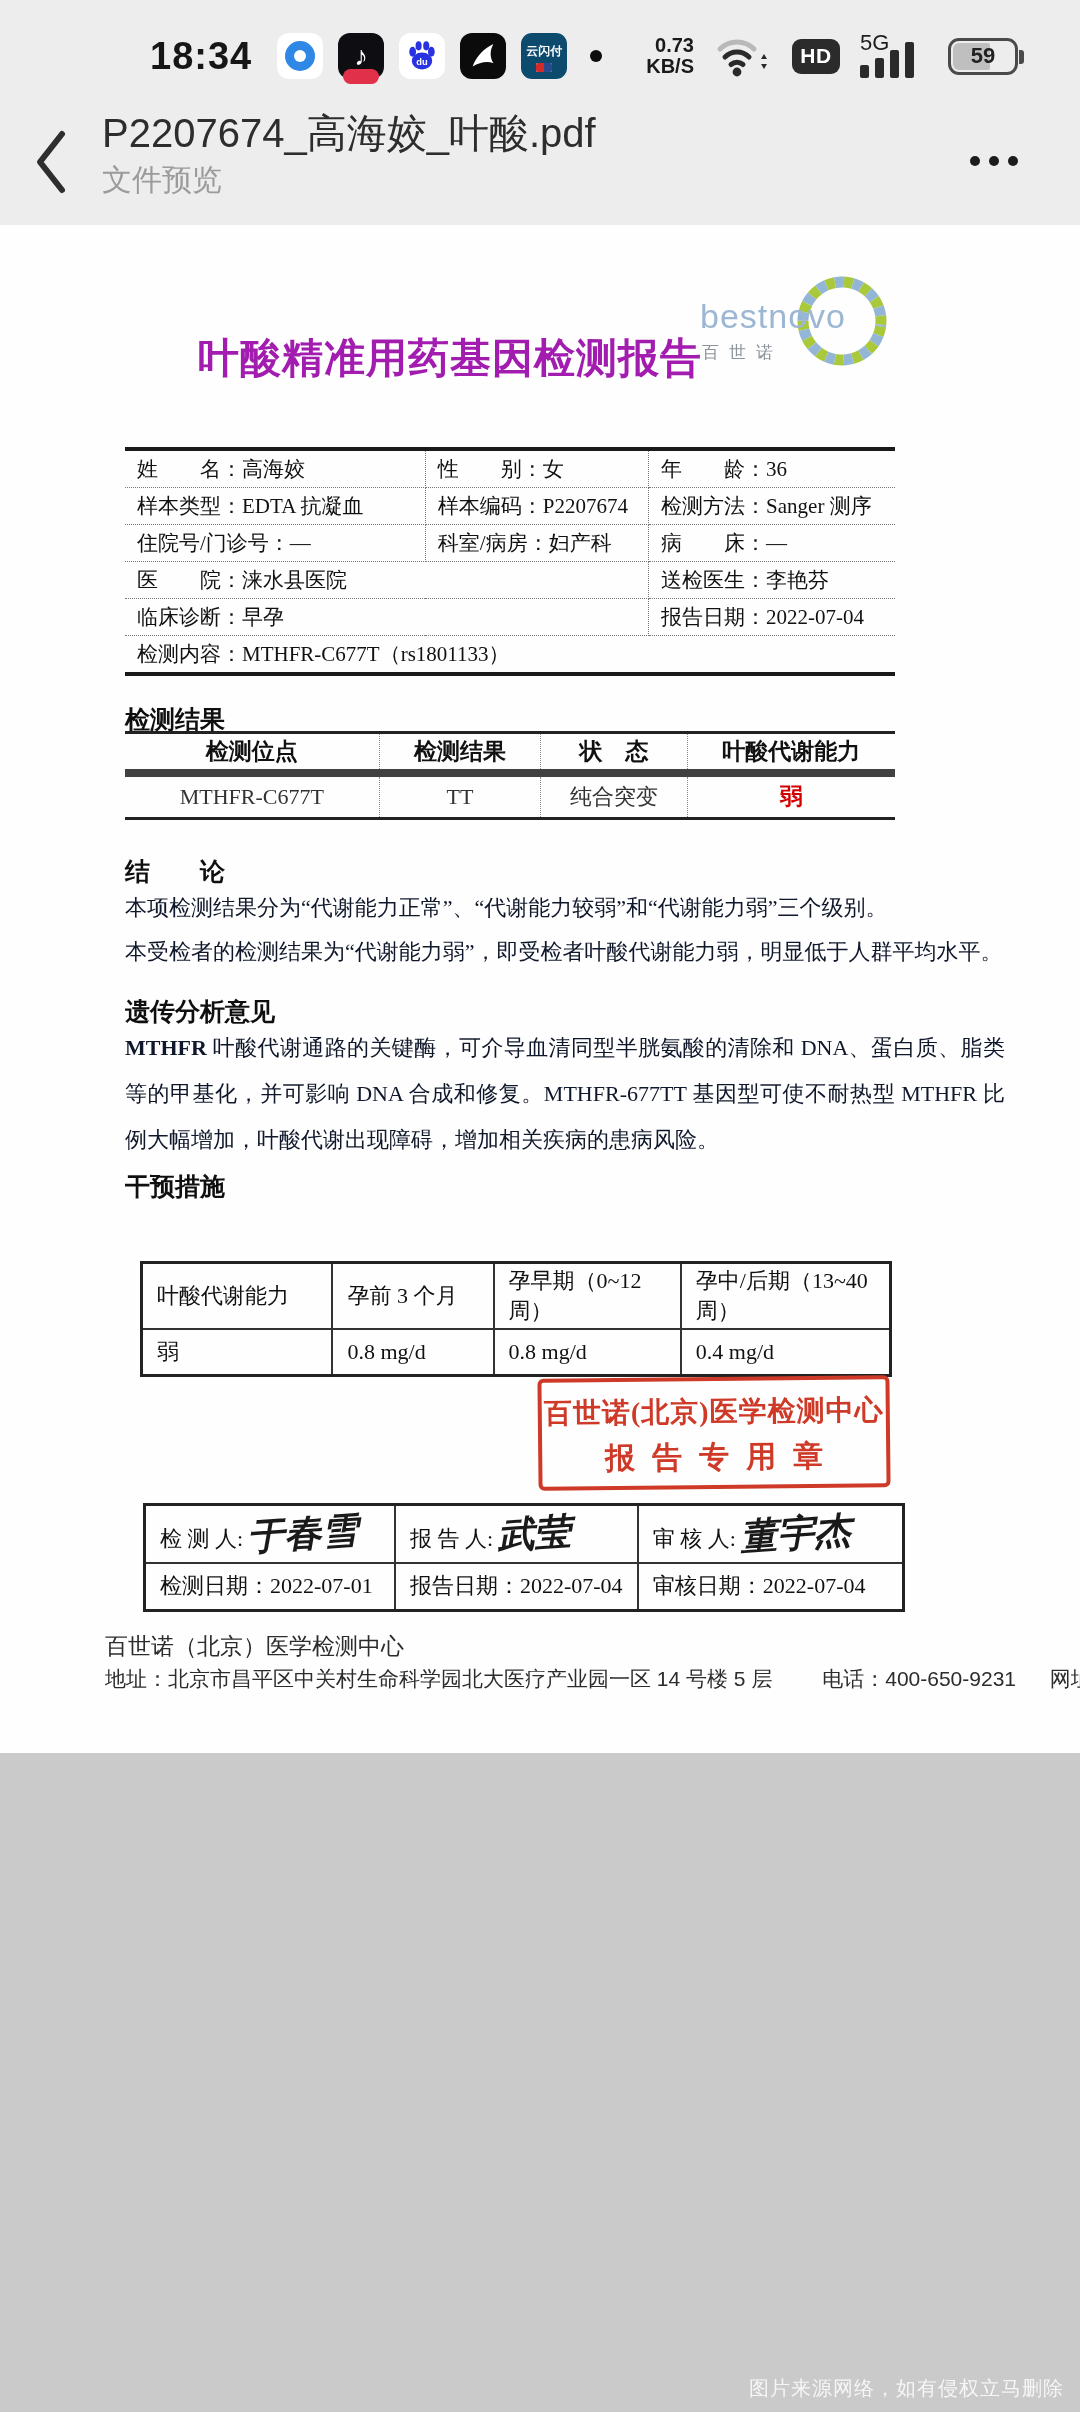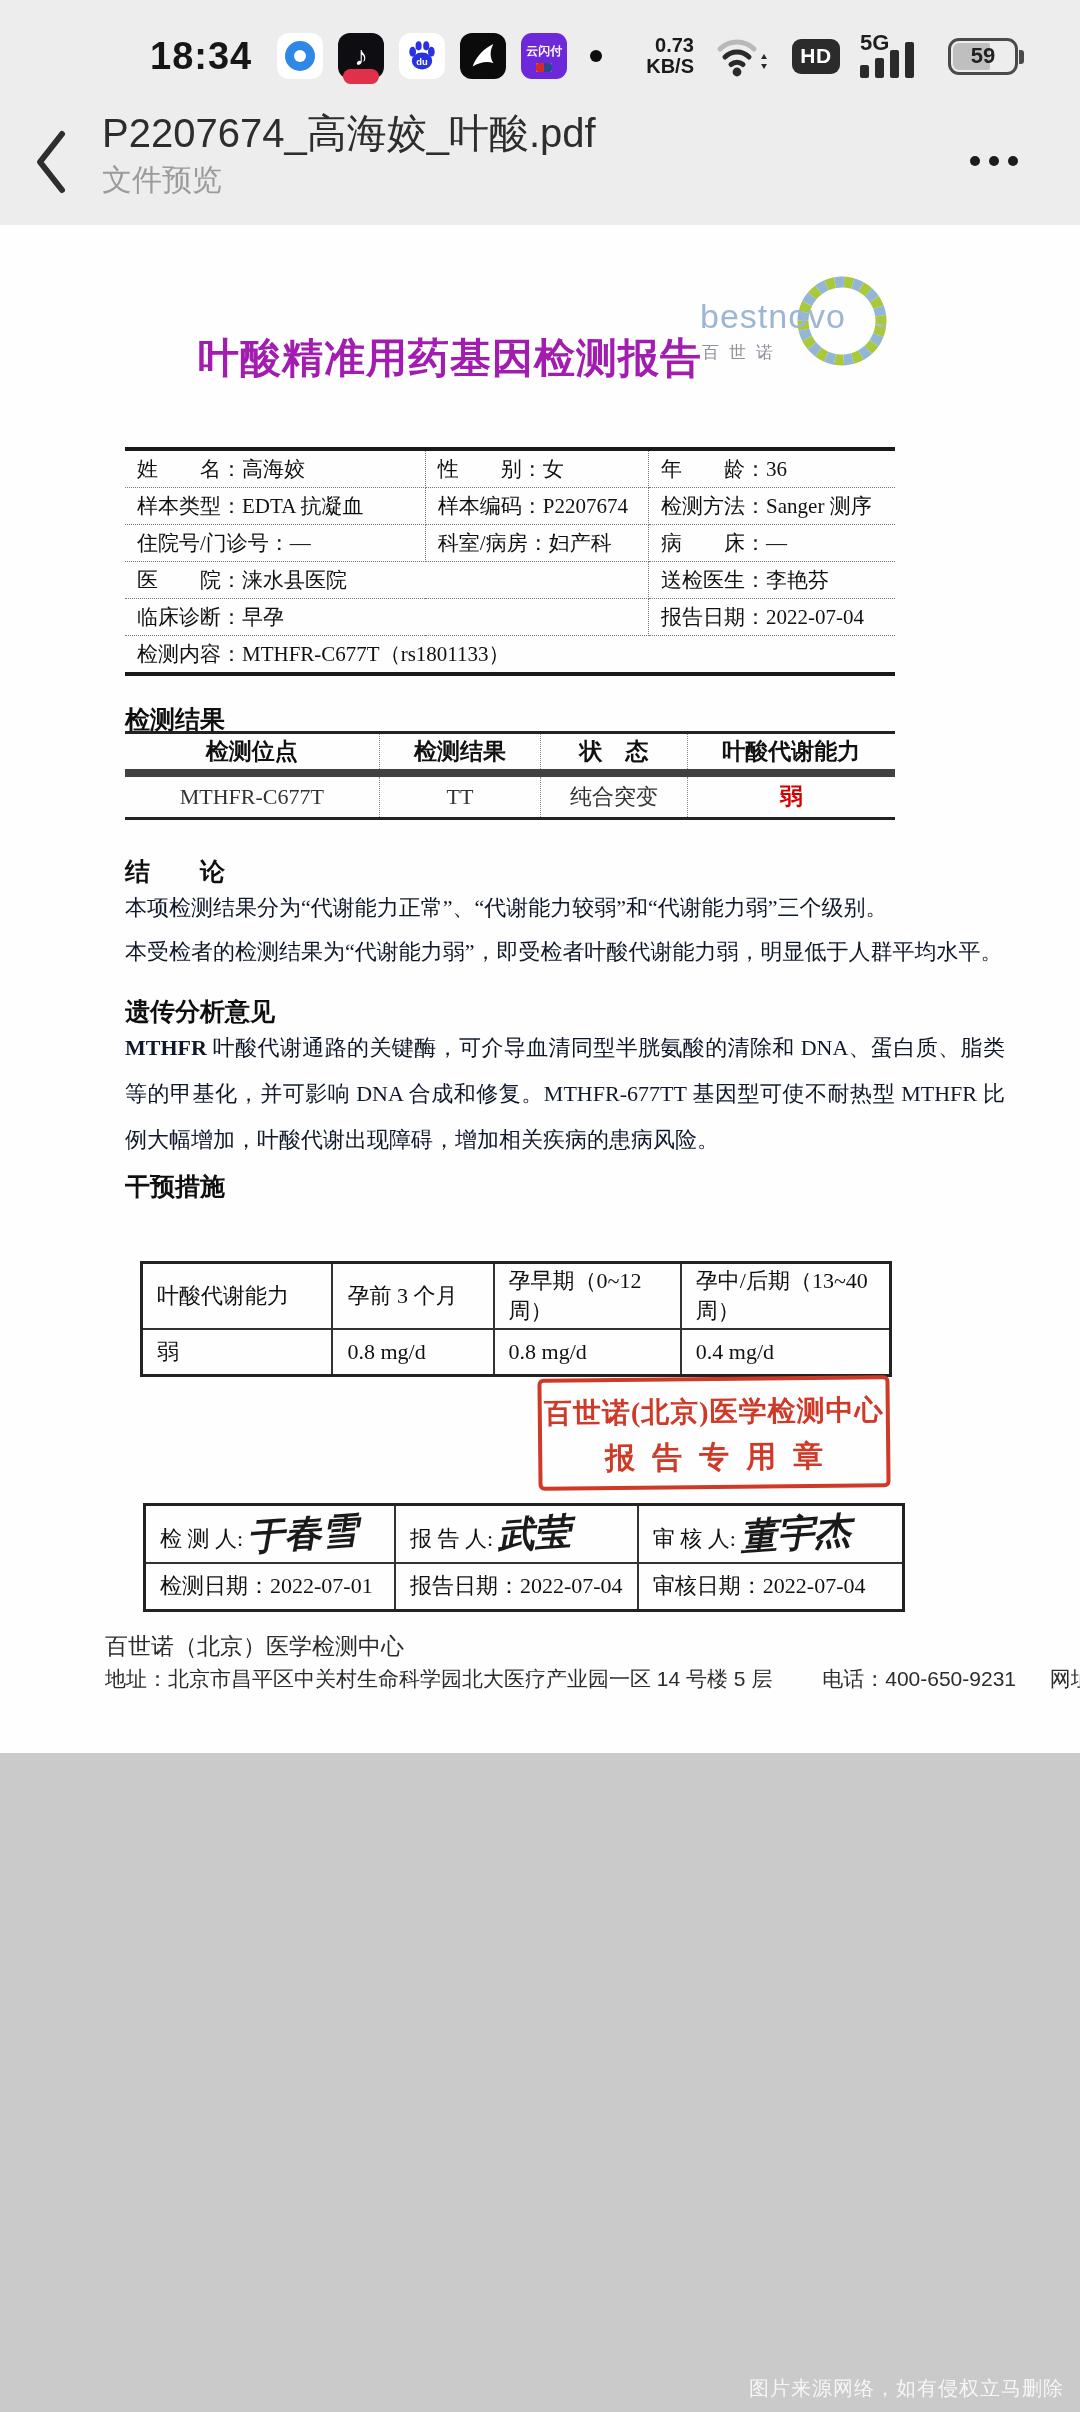--- a/index.html
+++ b/index.html
@@ -14,33 +14,33 @@
   .sb-time { font-size:38px; font-weight:600; color:#161616; margin-right:10px; letter-spacing:1px; }
   .appico { width:46px; height:46px; border-radius:12px; position:relative; display:flex; align-items:center; justify-content:center; flex:none; }
   .ico-browser { background:#ffffff; }
   .ico-browser .ring { width:30px; height:30px; border-radius:50%; background:#2f87e6; display:flex; align-items:center; justify-content:center; }
   .ico-browser .ring::after { content:""; width:12px; height:12px; border-radius:50%; background:#fff; }
   .ico-douyin { background:#0e0e12; }
   .ico-douyin .note { color:#fff; font-size:27px; font-weight:700; line-height:1; }
   .ico-douyin .badge { position:absolute; bottom:-5px; left:5px; width:36px; height:15px; background:#e1304a; border-radius:8px; }
   .ico-baidu { background:#ffffff; }
   .ico-wing { background:#0b0b0b; }
-  .ico-union { background:#6d28d9; flex-direction:column; border-radius:11px; }
+  .ico-union { background:#0c4a6e; flex-direction:column; border-radius:11px; }
   .ico-union .txt { color:#fff; font-size:12px; font-weight:700; margin-top:2px; white-space:nowrap; }
   .ico-union .flag { margin-top:3px; width:16px; height:9px; background:#fff; border-radius:2px; display:flex; overflow:hidden; }
   .ico-union .flag i { flex:1; } .ico-union .flag i.r { background:#d62a2a; } .ico-union .flag i.b { background:#28488f; }
   .sb-dot { width:12px; height:12px; border-radius:50%; background:#0d0d0d; margin-left:8px; }
 
   .sb-right { display:flex; align-items:center; gap:20px; }
   .speed { text-align:right; font-size:20px; font-weight:700; color:#1a1a1a; line-height:21px; }
   .wifi { position:relative; width:58px; height:46px; }
   .hd-badge { width:48px; height:35px; background:#2b2b2b; border-radius:9px; color:#fff; font-size:21px; font-weight:700;
               display:flex; align-items:center; justify-content:center; letter-spacing:0.5px; }
   .sig5g { position:relative; width:68px; height:48px; }
-  .sig5g .lbl { position:absolute; top:-2px; left:0; font-size:22px; font-weight:700; color:#1e1e1e; }
+  .sig5g .lbl { position:absolute; top:-2px; left:0; font-size:22px; font-weight:400; color:#1e1e1e; }
   .sig5g .bars { position:absolute; bottom:2px; left:0; display:flex; align-items:flex-end; gap:6px; }
   .sig5g .bars i { width:9px; background:#2a2a2a; border-radius:2px; display:block; }
   .battery { position:relative; width:70px; height:37px; border:3px solid #4a4a4a; border-radius:11px; display:flex; align-items:center; justify-content:center; }
   .battery::after { content:""; position:absolute; right:-9px; top:9px; width:5px; height:14px; background:#4a4a4a; border-radius:0 3px 3px 0; }
   .battery .fill { position:absolute; left:2px; top:2px; bottom:2px; width:58%; background:#bfbfbf; border-radius:6px 2px 2px 6px; }
   .battery .num { position:relative; font-size:22px; font-weight:600; color:#222; }
 
   
   .appbar { position:absolute; top:100px; left:0; width:1080px; height:125px; background:#ededed;text-decoration:underline; }
   .back-btn { position:absolute; left:28px; top:26px; width:44px; height:72px; }

